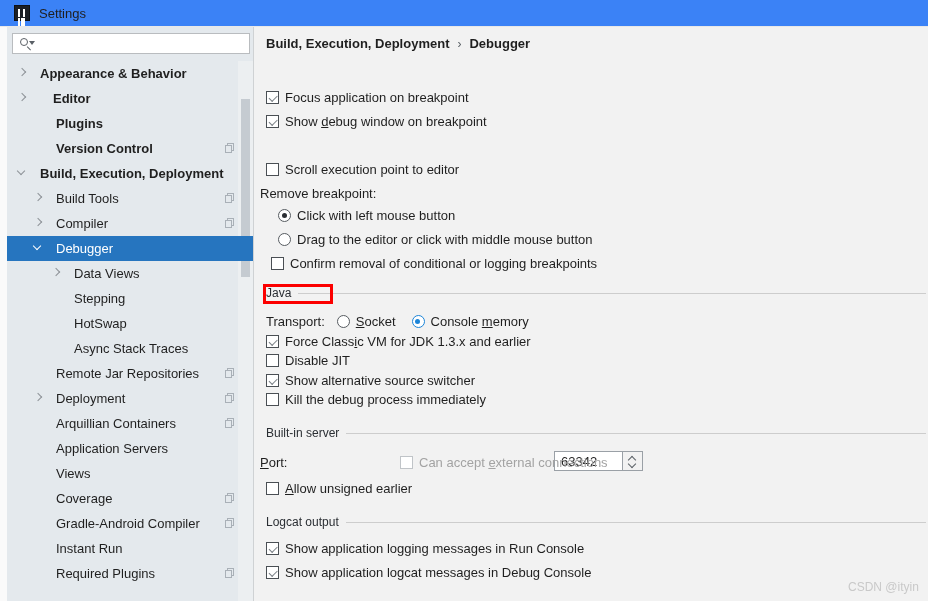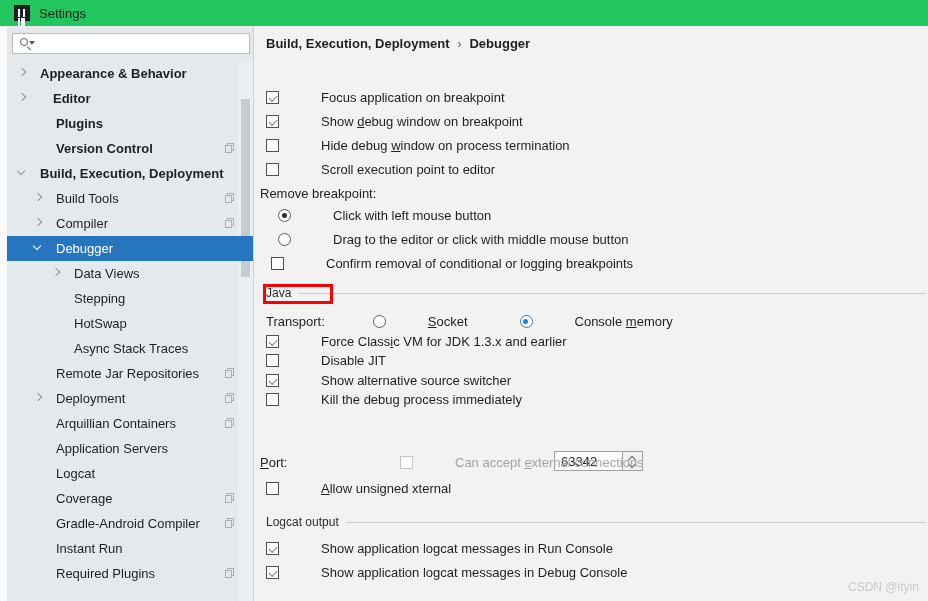--- a/index.html
+++ b/index.html
@@ -11,21 +11,21 @@
     font-family: "Liberation Sans", sans-serif;
     font-size: 12.5px;
     color: #1f1f1f;
     -webkit-font-smoothing: antialiased;
   }
   #app { position: relative; width: 928px; height: 601px; }
 
   
   #titlebar {
     position: absolute; left: 0; top: 0; width: 928px; height: 27px;
-    background: #22c55e;
+    background: #3b82f6;
     border-bottom: 1px solid #e8e8e8;
     display: flex; align-items: center; padding-left: 14px;
   }
   .ij-logo {
     width: 16px; height: 16px; position: relative;
     background: #1b1f26; border: 1px solid #0e1116;
     display: inline-block; margin-right: 9px; flex: 0 0 auto;
   }
   .ij-logo::before {
     content: ""; position: absolute; left: 3px; top: 3px;
@@ -131,21 +131,21 @@
     position: absolute; left: 7px; top: 9px;
     font-size: 13px; font-weight: bold; color: #1f1f1f;
     display: flex; align-items: center; gap: 0;
   }
   #breadcrumb .sep {
     margin: 0 8px; font-weight: normal; color: #5a6066; font-size: 12px;
   }
 
   .opt-row {
     position: absolute; left: 7px; display: flex; align-items: center;
-    font-size: 13px; color: #1f1f1f; white-space: nowrap; gap: 36px;
+    font-size: 13px; color: #1f1f1f; white-space: nowrap;
   }
   .opt-row.disabled { color: #a3a3a3; }
 
   .cb {
     width: 13px; height: 13px; border: 1px solid #4a4f54; background: #ffffff;
     position: relative; flex: 0 0 auto; margin-right: 6px;
   }
   .cb.checked::after {
     content: ""; position: absolute; left: 2px; top: 3px;
     width: 7px; height: 3.5px;
@@ -322,21 +322,21 @@
           <span class="label" style="margin-left: 49px;">Arquillian Containers</span>
           <span class="copyable">
             <span class="b1"></span>
             <span class="b2"></span>
           </span>
         </div>
         <div class="tree-item">
           <span class="label" style="margin-left: 49px;">Application Servers</span>
         </div>
         <div class="tree-item">
-          <span class="label" style="margin-left: 49px;">Logcat</span>
+          <span class="label" style="margin-left: 49px;">Views</span>
         </div>
         <div class="tree-item">
           <span class="label" style="margin-left: 49px;">Coverage</span>
           <span class="copyable">
             <span class="b1"></span>
             <span class="b2"></span>
           </span>
         </div>
         <div class="tree-item">
           <span class="label" style="margin-left: 49px;">Gradle-Android Compiler</span>
@@ -371,24 +371,20 @@
     <div class="opt-row" style="top:63px">
       <span class="cb checked"></span>
       <span>Focus application on breakpoint</span>
     </div>
 
     <div class="opt-row" style="top:87px">
       <span class="cb checked"></span>
       <span><span>Show </span><u>d</u><span>ebug window on breakpoint</span></span>
     </div>
 
-    <div class="opt-row" style="top:111px">
-      <span class="cb"></span>
-      <span><span>Hide debug </span><u>w</u><span>indow on process termination</span></span>
-    </div>
 
     <div class="opt-row" style="top:135px">
       <span class="cb"></span>
       <span>Scroll execution point to editor</span>
     </div>
 
     <div class="plain-label" style="top:159px">Remove breakpoint:</div>
 
     <div class="opt-row" style="top:181px; left:19px">
       <span class="rb sel"></span>
@@ -431,49 +427,53 @@
     <div class="opt-row" style="top:346px">
       <span class="cb checked"></span>
       <span>Show alternative source switcher</span>
     </div>
 
     <div class="opt-row" style="top:365px">
       <span class="cb"></span>
       <span>Kill the debug process immediately</span>
     </div>
 
+    <div class="group" style="top:398px">
+      <span class="gtitle">Built-in server</span>
+      <span class="gline"></span>
+    </div>
 
     <div class="plain-label" style="top:428px"><u>P</u><span>ort:</span></div>
 
     <div id="port-field">
       <span>63342</span>
     </div>
     <div id="port-spin">
       <span class="up"></span>
       <span class="dn"></span>
     </div>
 
     <div class="opt-row disabled" style="top:428px; left:141px">
       <span class="cb disabled"></span>
       <span><span>Can accept </span><u>e</u><span>xternal connections</span></span>
     </div>
 
     <div class="opt-row" style="top:454px">
       <span class="cb"></span>
-      <span><u>A</u><span>llow unsigned xternal</span></span>
+      <span><u>A</u><span>llow unsigned earlier</span></span>
     </div>
 
     <div class="group" style="top:487px">
       <span class="gtitle">Logcat output</span>
       <span class="gline"></span>
     </div>
 
     <div class="opt-row" style="top:514px">
       <span class="cb checked"></span>
-      <span>Show application logcat messages in Run Console</span>
+      <span>Show application logging messages in Run Console</span>
     </div>
 
     <div class="opt-row" style="top:538px">
       <span class="cb checked"></span>
       <span>Show application logcat messages in Debug Console</span>
     </div>
 
   </div>
 
   <div id="annot-transport"></div>

